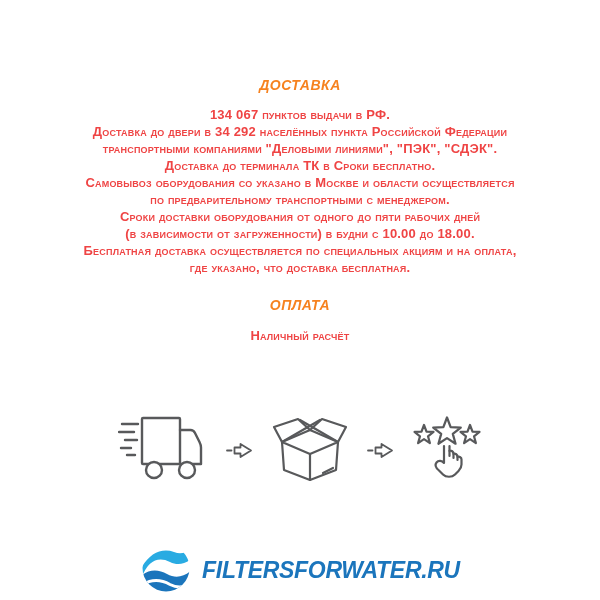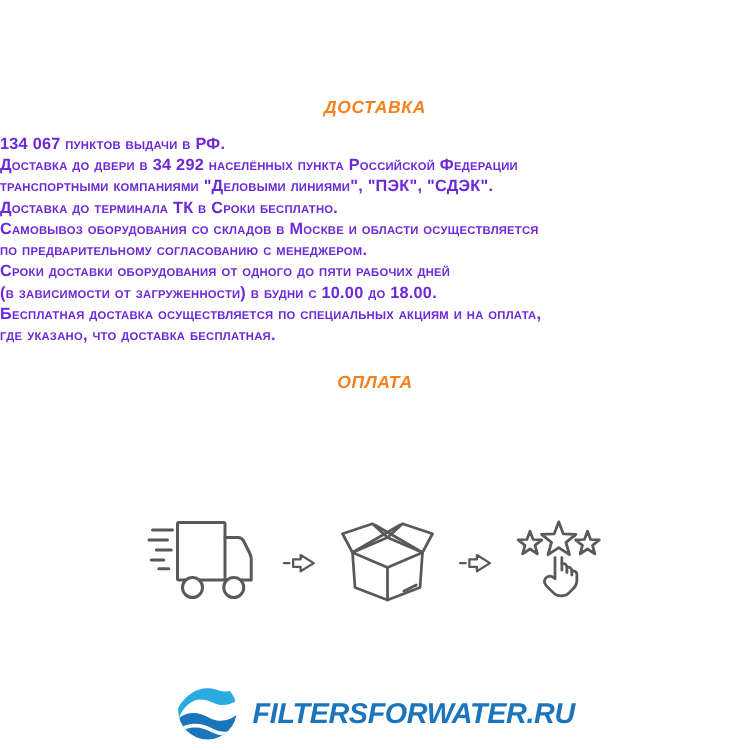--- a/index.html
+++ b/index.html
@@ -15,21 +15,22 @@
     text-align: center;
     font-size: 14px; line-height: 22px;
     font-weight: bold; font-style: italic;
     letter-spacing: 0.5px;
     color: #F6821F;
   }
   #delivery-title { top: 74px; }
   #payment-title  { top: 294px; }
   .body-lines {
     position: absolute; left: 0; width: 100%;
-    color: #6d28d9;
+    text-align: center;
+    color: #ef4444;
     font-size: 13px; line-height: 17px;
     font-weight: bold;
     font-variant: small-caps;
     letter-spacing: 0.2px;
   }
   #delivery-lines { top: 106px; }
   #payment-lines  { top: 327px; }
   .body-lines .line { white-space: nowrap; }
   #process-row {
     position: absolute; top: 400px; left: 0; width: 100%; height: 100px;
@@ -52,31 +53,32 @@
 </head>
 <body>
 
 <div class="section-title" id="delivery-title">ДОСТАВКА</div>
 
 <div class="body-lines" id="delivery-lines">
   <div class="line">134 067 пунктов выдачи в РФ.</div>
   <div class="line">Доставка до двери в 34 292 населённых пункта Российской Федерации</div>
   <div class="line">транспортными компаниями "Деловыми линиями", "ПЭК", "СДЭК".</div>
   <div class="line">Доставка до терминала ТК в Сроки бесплатно.</div>
-  <div class="line">Самовывоз оборудования со складов в Москве и области осуществляется</div>
-  <div class="line">по предварительному согласованию с менеджером.</div>
+  <div class="line">Самовывоз оборудования со указано в Москве и области осуществляется</div>
+  <div class="line">по предварительному транспортными с менеджером.</div>
   <div class="line">Сроки доставки оборудования от одного до пяти рабочих дней</div>
   <div class="line">(в зависимости от загруженности) в будни с 10.00 до 18.00.</div>
   <div class="line">Бесплатная доставка осуществляется по специальных акциям и на оплата,</div>
   <div class="line">где указано, что доставка бесплатная.</div>
 </div>
 
 <div class="section-title" id="payment-title">ОПЛАТА</div>
 
 <div class="body-lines" id="payment-lines">
+  <div class="line">Наличный расчёт</div>
 </div>
 
 <div id="process-row">
 
   <span>
     <svg width="90" height="80" viewBox="0 0 90 80" fill="none" stroke="#58595B" stroke-width="2.4" stroke-linecap="round" stroke-linejoin="round">
       <path d="M4,14 H20 M1,22 H16 M7,30 H19 M3,38 H13 M9,45 H17"></path>
       <rect x="24" y="8" width="38" height="46" rx="1"></rect>
       <path d="M62,20 H72.5 C74.5,20 76,21 77,23 L81.5,32 C82.5,34 83,35.5 83,37.5 V54 H62"></path>
       <circle cx="36" cy="60" r="8" fill="#ffffff"></circle>

